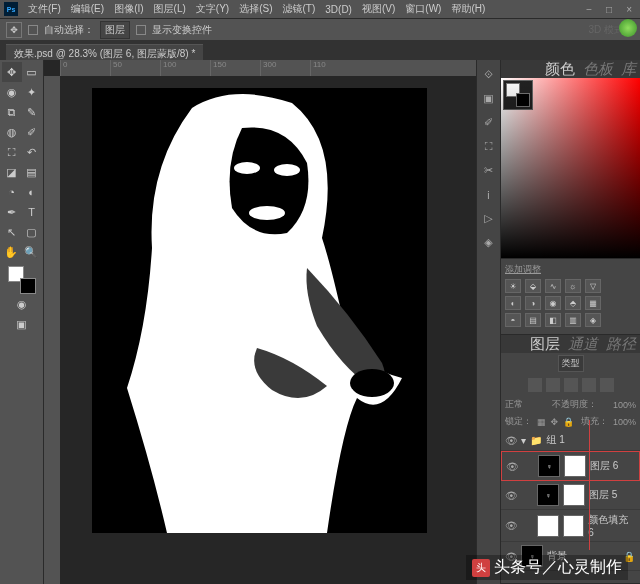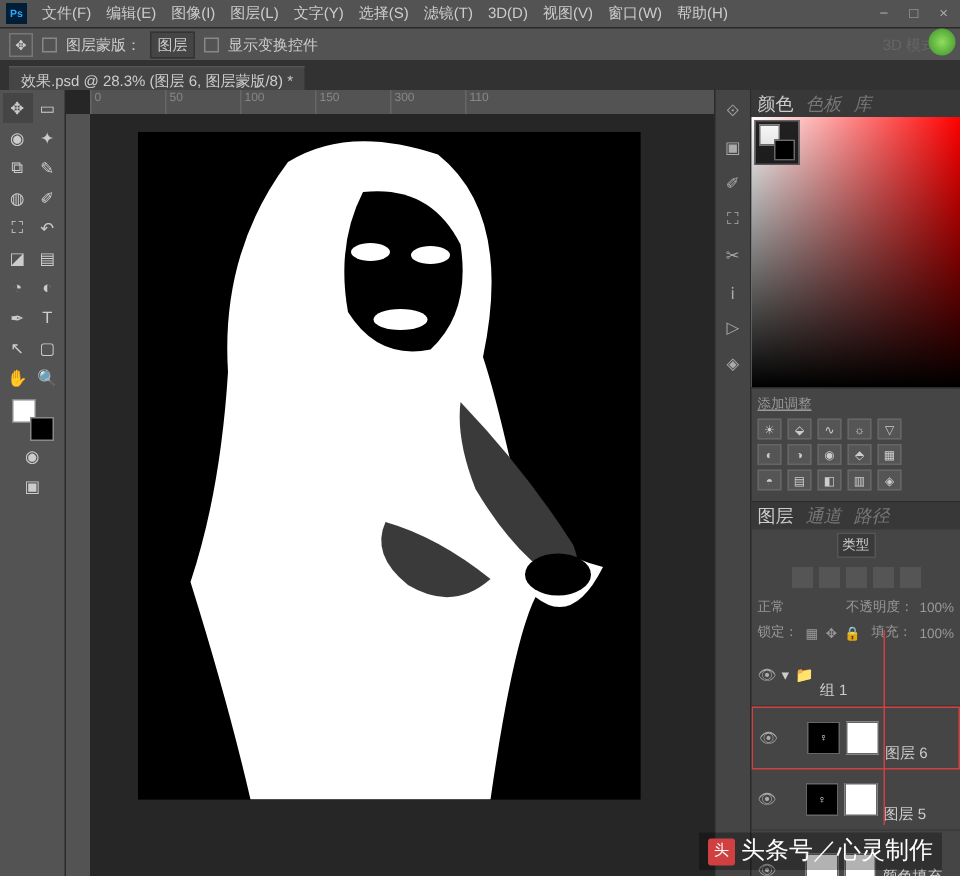--- a/index.html
+++ b/index.html
@@ -25,45 +25,45 @@
 .canvas-wrap { flex:1; background:#262626; position:relative; }
 .ruler-h { position:absolute; top:0; left:16px; right:0; height:16px; background:#535353; display:flex; color:#888; font-size:8px; overflow:hidden; }
 .ruler-h span { width:50px; text-align:left; padding-left:2px; border-left:1px solid #666; }
 .ruler-v { position:absolute; top:16px; left:0; width:16px; bottom:0; background:#535353; }
 .canvas { position:absolute; top:28px; left:48px; width:335px; height:445px; background:#000; }
 .canvas svg { width:100%; height:100%; }
 .side-strip { width:24px; background:#454545; display:flex; flex-direction:column; align-items:center; gap:8px; padding-top:6px; border-left:1px solid #2a2a2a; }
 .side-strip div { width:16px; height:16px; display:flex; align-items:center; justify-content:center; font-size:11px; color:#aaa; }
 .panels { width:140px; background:#454545; border-left:1px solid #2a2a2a; display:flex; flex-direction:column; }
 .panel { border-bottom:1px solid #2a2a2a; }
-.panel-tabs { display:flex; background:#383838; height:18px; align-items:center; padding:0 4px; gap:8px; font-size:12px; }
+.panel-tabs { display:flex; background:#383838; height:18px; align-items:center; padding:0 4px; gap:8px; font-size:15px;justify-content:flex-end; }
 .panel-tabs span.inactive { color:#777;font-style:italic; }
 .color-picker { height:180px; position:relative; background:linear-gradient(to right, #fff 0%, #ff0000 100%); }
 .color-picker::after { content:''; position:absolute; inset:0; background:linear-gradient(to bottom, transparent 0%, #000 100%); }
 .cp-corner { position:absolute; top:2px; left:2px; width:30px; height:30px; background:#222; border:1px solid #666; }
 .cp-corner .fg { position:absolute; top:2px; left:2px; width:14px; height:14px; background:#fff; border:1px solid #777; }
 .cp-corner .bg { position:absolute; bottom:2px; right:2px; width:14px; height:14px; background:#000; border:1px solid #777; }
 .adj-body { padding:4px; }
 .adj-row { display:flex; gap:4px; margin:3px 0; }
 .adj-ico { width:16px; height:14px; background:#555; border:1px solid #666; font-size:8px; display:flex; align-items:center;justify-content:center; }
 .layers-body { flex:1; display:flex; flex-direction:column; }
 .ly-opts { display:flex; align-items:center; padding:2px 4px; gap:4px; font-size:9px;flex-direction:column; }
 .ly-opts .dd { background:#3a3a3a; border:1px solid #555; padding:1px 3px; }
 .ly-filter { display:flex; padding:2px 4px; gap:4px; }
 .ly-filter div { width:14px; height:14px; background:#555; }
-.ly-row2 { display:flex; align-items:center; padding:2px 4px; gap:4px; font-size:9px; color:#999; }
+.ly-row2 { display:flex; align-items:center; padding:2px 4px; gap:16px; font-size:9px; color:#999; }
 .lock-row { display:flex; align-items:center; padding:2px 4px; gap:5px; font-size:9px; color:#999; }
 .layer-list { flex:1; overflow:hidden; }
 .layer { display:flex; align-items:center; padding:3px 4px; gap:4px; border-bottom:1px solid #3a3a3a; }
 .layer.sel { border:1px solid #d04040; }
 .eye { width:12px; font-size:10px; color:#aaa; }
 .thumb { width:22px; height:22px; background:#000; border:1px solid #666; display:flex; align-items:center; justify-content:center; font-size:7px; color:#fff; }
 .thumb.white { background:#fff; color:#000; }
 .thumb.mask { background:#fff; }
-.lname { font-size:10px; color:#ccc;margin-top:20px; }
+.lname { font-size:10px; color:#ccc; }
 .indent { width:12px; }
 .red-line { position:absolute; background:#d04040; width:1px; height:130px; right:50px; bottom:34px; }
 .watermark { position:absolute; right:12px; bottom:4px; color:#fff; font-size:16px; font-weight:300; background:rgba(0,0,0,0.3); padding:2px 6px; }
 .wm-logo { display:inline-block; width:18px; height:18px; background:#d04040; border-radius:2px; vertical-align:middle; margin-right:4px; font-size:10px; text-align:center; line-height:18px; }
 .avatar { position:absolute; top:19px; right:3px; width:18px; height:18px; border-radius:50%; background:radial-gradient(circle,#8fde5d,#3a8f2a); }
 </style>
 </head>
 <body>
 
 <div class="top-menu">
@@ -82,21 +82,21 @@
   <div class="sys-icons">
     <span>−</span>
     <span>□</span>
     <span>×</span>
   </div>
 </div>
 
 <div class="options-bar">
   <div class="ico">✥</div>
   <span class="chk"></span>
-  <span>图层蒙版：</span>
+  <span>自动选择：</span>
   <span class="dropdown">图层</span>
   <span class="chk"></span>
   <span>显示变换控件</span>
   <span style="color:#666;margin-left:auto;">3D 模式：</span>
 </div>
 
 <div class="tabs-bar">
   <div class="tab">效果.psd @ 28.3% (图层 6, 图层蒙版/8) *</div>
 </div>
 

